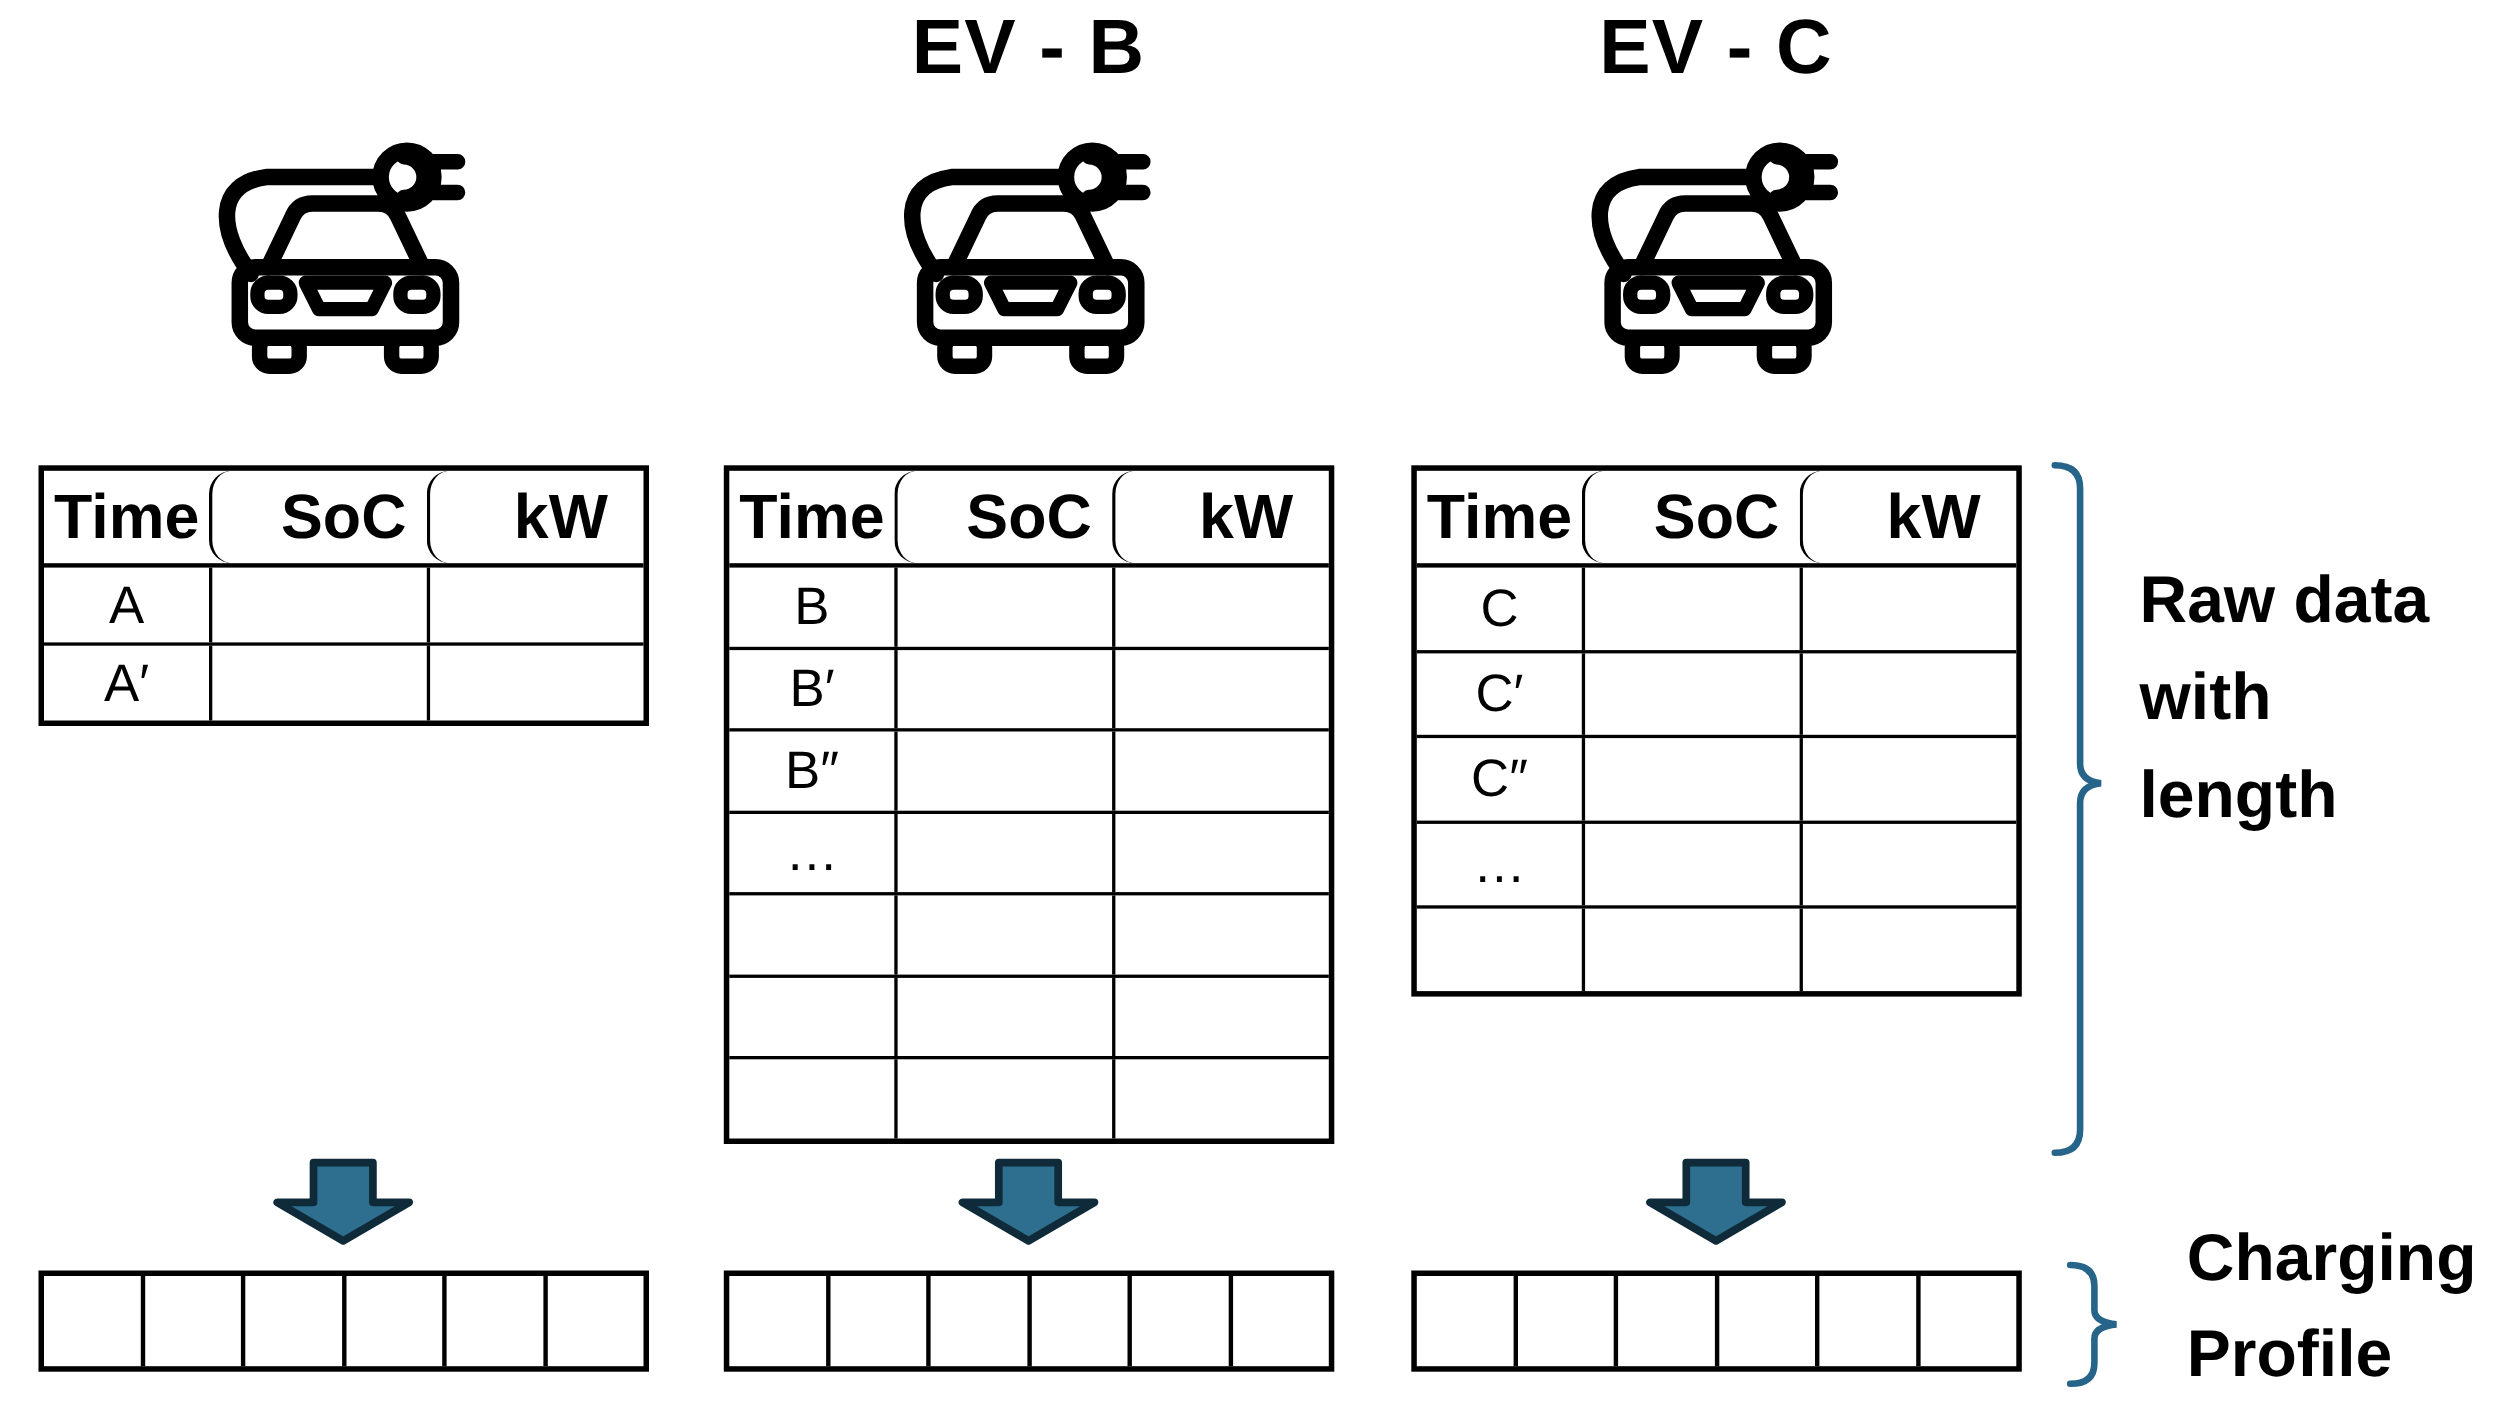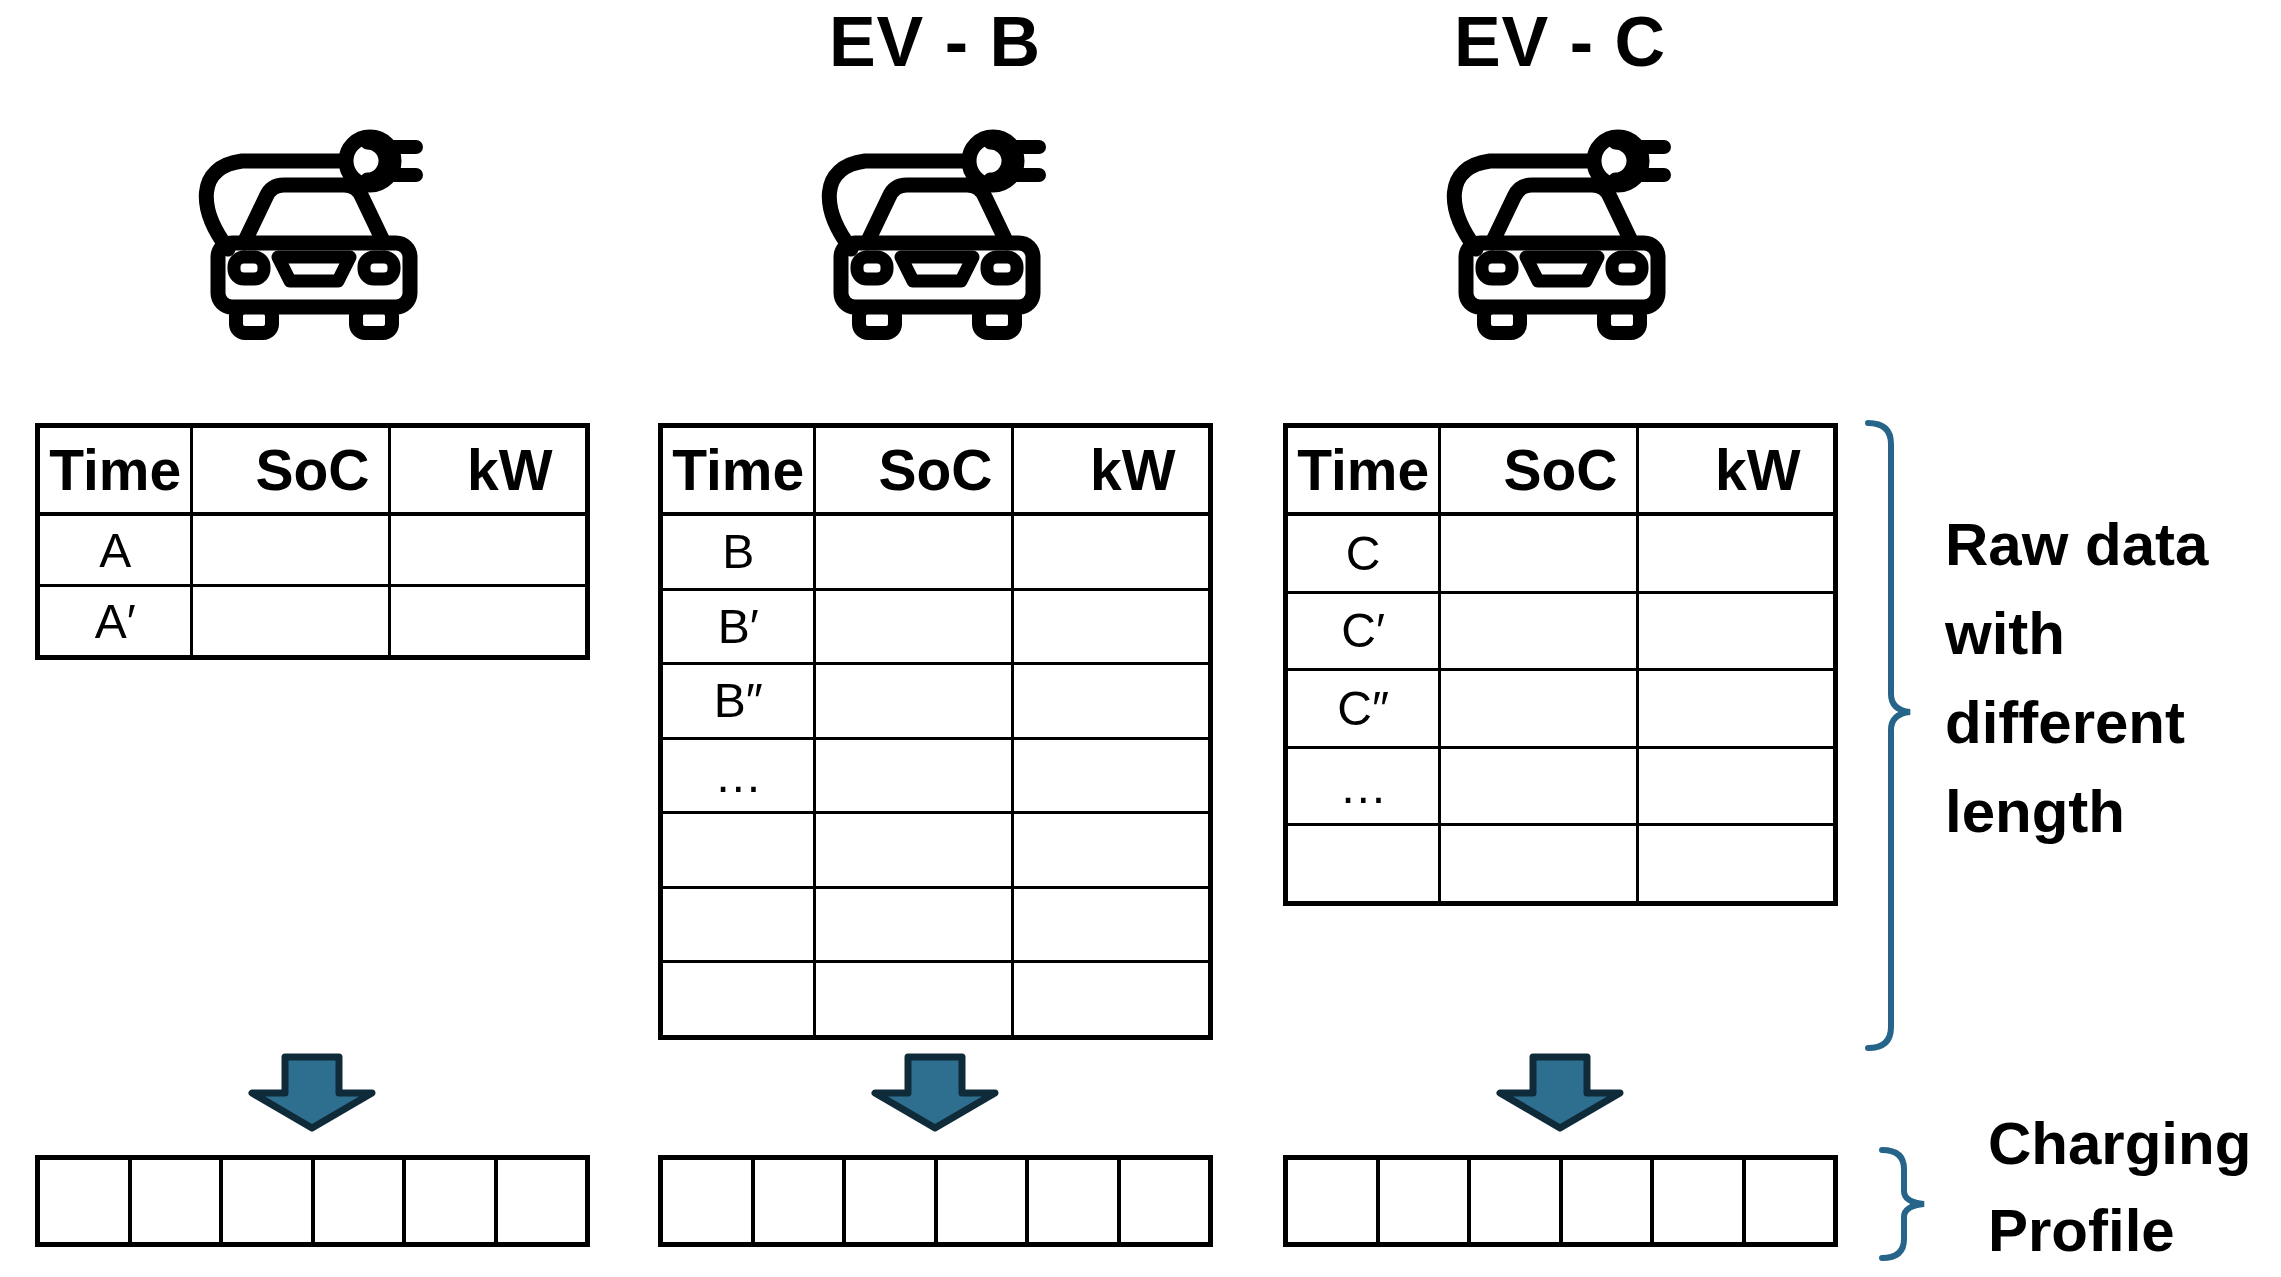--- a/index.html
+++ b/index.html
@@ -18,21 +18,21 @@
   }
   .t-row{display:flex;flex:1 1 0;}
   .t-row.t-header{flex:0 0 84px;}
   .t-header + .t-data{border-top:4px solid var(--ink,#000);}
   .t-data + .t-data{border-top:3px solid var(--ink,#000);}
   .t-cell{
     flex:1 1 0;display:flex;align-items:center;justify-content:center;
     font-size:48px;overflow:hidden;
   }
   .t-cell + .t-cell{border-left:3px solid var(--ink,#000);padding-left:44px;}
-  .t-hcell{font-weight:bold;font-size:57px;}
+  .t-hcell{font-weight:bold;font-size:57px;border-radius:21px;}
   .down-arrow{position:absolute;top:1052px;width:130px;height:80px;}
   .profile-strip{
     position:absolute;top:1155px;width:555px;height:92px;box-sizing:border-box;
     border:5px solid var(--ink,#000);display:flex;background:#fff;
   }
   .p-cell{flex:1 1 0;}
   .p-cell + .p-cell{border-left:4px solid var(--ink,#000);}
   .brace{position:absolute;}
   .side-label{
     position:absolute;left:1945px;top:500px;width:336px;
@@ -210,21 +210,20 @@
     <path d="M 8 7 Q 31 7 31 28 L 31 278 Q 31 294 50 296 Q 31 298 31 314 L 31 611 Q 31 632 8 632" fill="none" style="stroke:var(--brace-teal,#26648A)" stroke-width="6" stroke-linecap="round"></path>
   </svg>
 
   <svg class="brace" style="left:1876px;top:1144px" width="64" height="122" viewBox="0 0 64 122">
     <path d="M 6 6 Q 28 6 28 25 L 28 47 Q 28 58 48 60 Q 28 62 28 73 L 28 95 Q 28 114 6 114" fill="none" style="stroke:var(--brace-teal,#26648A)" stroke-width="6" stroke-linecap="round"></path>
   </svg>
 
   <div class="side-label">
     <div>Raw data</div>
     <div>with</div>
-    <div>different</div>
     <div>length</div>
   </div>
   <div class="charging-label">
     <div>Charging</div>
     <div>Profile</div>
   </div>
 
 </div>
 
 </body></html>

